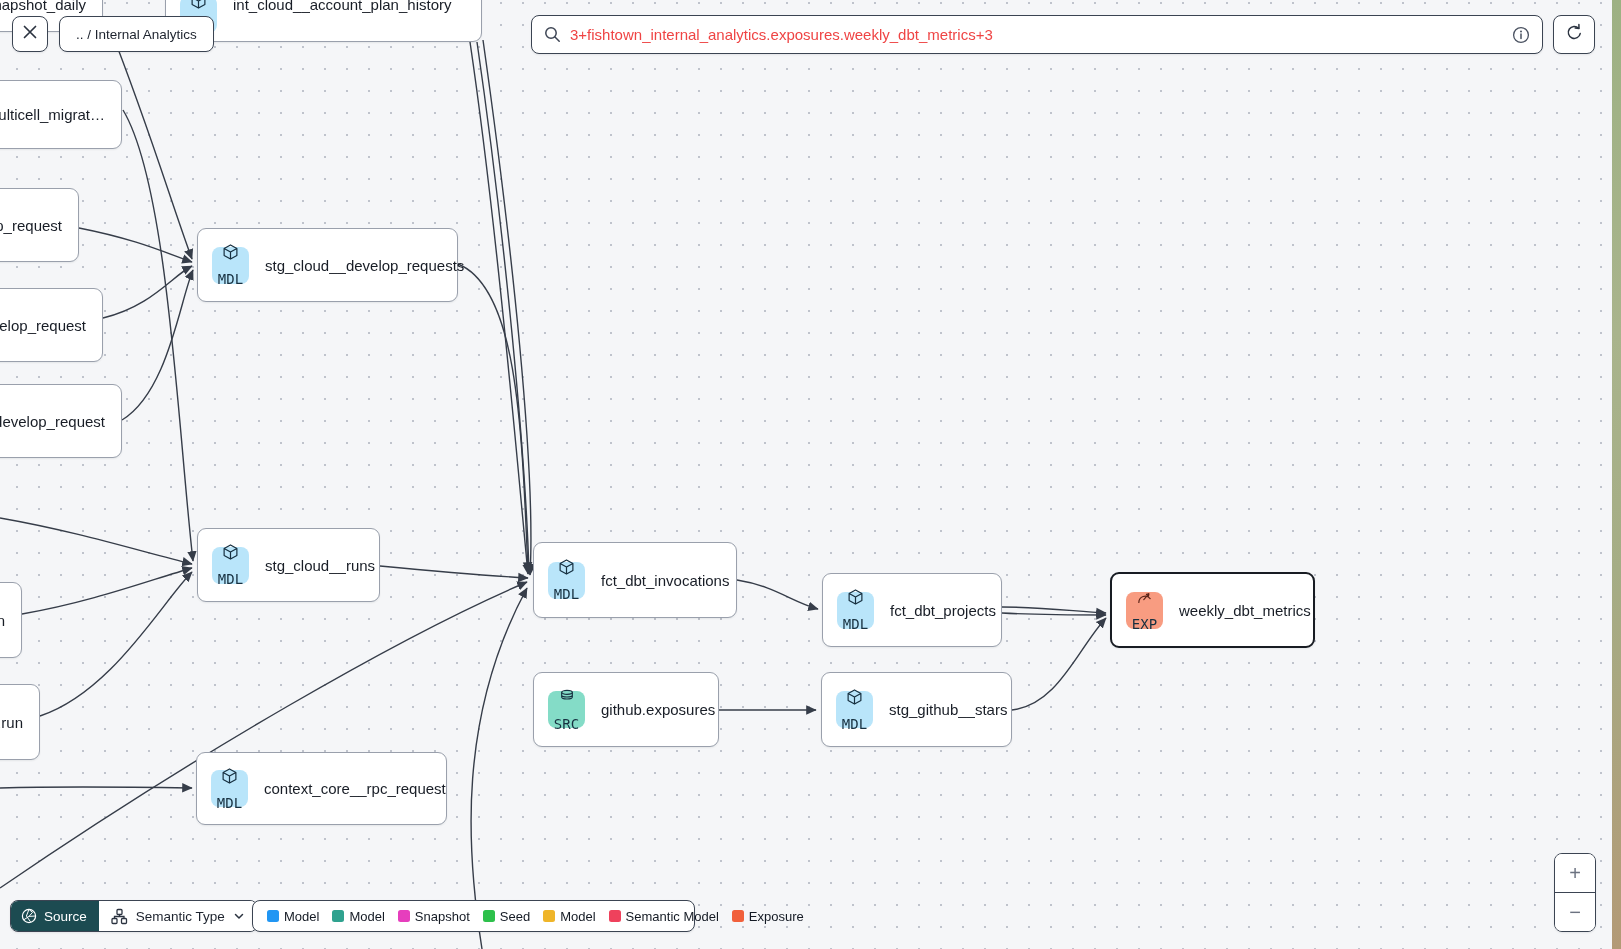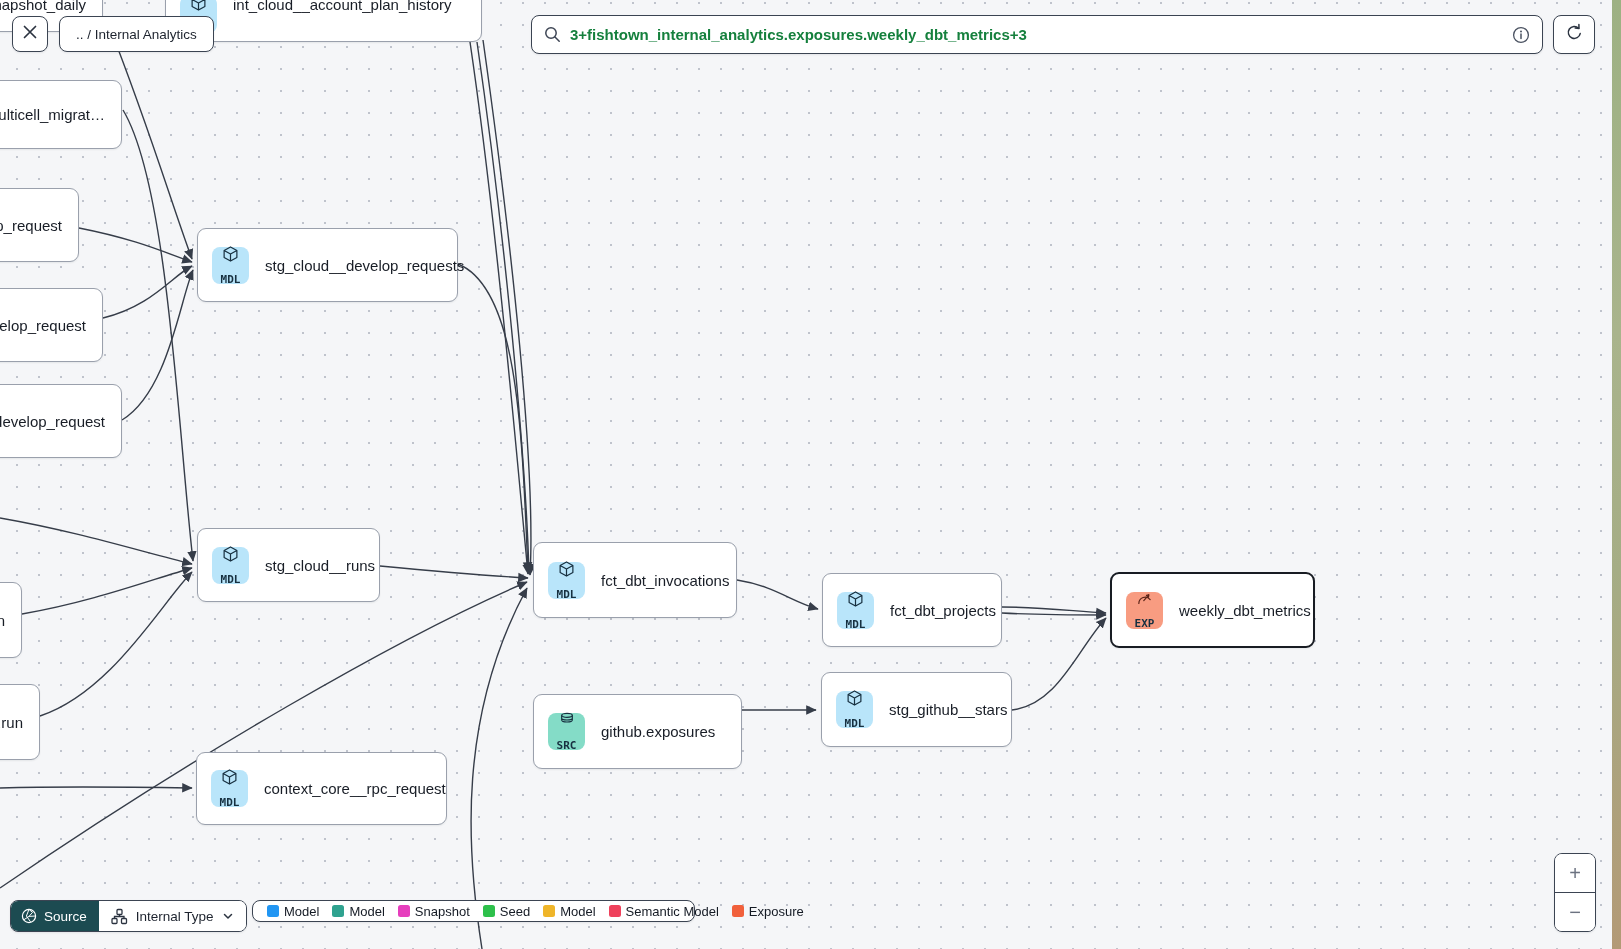--- a/index.html
+++ b/index.html
@@ -29,61 +29,61 @@
     padding:0 16px 0 14px; box-shadow:0 1px 2px rgba(20,24,32,.07);
     cursor:pointer;
   }
   .node.selected { border:2px solid #181c23;justify-content:space-between; }
   .node.align-right { justify-content:flex-end; }
   .node .label { font-size:15px; color:#181d26; white-space:nowrap; }
   .badge {
     width:37px; height:37px; border-radius:8px; flex:0 0 auto;
     display:flex; flex-direction:column; align-items:center; justify-content:center;
   }
-  .badge .btxt { font-size:11px; font-weight:bold; color:#173040; line-height:1; margin-top:12px;
+  .badge .btxt { font-size:14px; font-weight:normal; color:#173040; line-height:1; margin-top:12px;
                  font-family:"DejaVu Sans Mono", monospace; }
   .badge svg { display:block; }
 
   
   .ctl {
     position:absolute; background:#fff; border:1.5px solid #3b4452; border-radius:8px;
     display:flex; align-items:center; justify-content:center; cursor:pointer;
     box-shadow:0 1px 2px rgba(20,24,32,.08);
   }
   .close-btn { left:12px; top:16px; width:36px; height:36px; }
   .breadcrumb-btn { left:59px; top:16px; height:36px; padding:0 16px; font-size:13.5px; color:#1d232e;justify-content:flex-end; }
 
   .searchbar {
     position:absolute; left:531px; top:15px; width:1012px; height:39px;
     background:#fff; border:1.5px solid #3b4452; border-radius:8px;
     display:flex; align-items:center; padding:0 12px; gap:9px;
     box-shadow:0 1px 2px rgba(20,24,32,.08);
   }
   .searchbar input {
-    flex:1; border:none; outline:none; font-size:15px; color:#15803d;
-    font-family:"Liberation Sans", sans-serif; background:transparent;font-weight:bold;
+    flex:1; border:none; outline:none; font-size:15px; color:#ef4444;
+    font-family:"Liberation Sans", sans-serif; background:transparent;
   }
   .refresh-btn { left:1553px; top:15px; width:42px; height:39px; }
 
   
   .lenses-pill {
     position:absolute; left:10px; top:900px; height:32px;
     display:flex; align-items:stretch; border:1.5px solid #3b4452; border-radius:8px;
     overflow:hidden; background:#fff; box-shadow:0 1px 2px rgba(20,24,32,.08);
   }
   .lenses-seg {
     background:#1c4b51; color:#fff; display:flex; align-items:center; gap:7px;
     padding:0 12px 0 10px; font-size:13.5px; cursor:pointer;
   }
   .restype-seg {
     display:flex; align-items:center; gap:8px; padding:0 12px; font-size:13.5px;
     color:#1d232e; cursor:pointer; background:#fff;
   }
   .legend {
-    position:absolute; left:252px; top:900px; height:22px; width:443px;
+    position:absolute; left:252px; top:900px; height:32px; width:443px;
     background:#fff; border:1.5px solid #3b4452; border-radius:8px;
     display:flex; align-items:center; gap:13px; padding:0 14px;
     box-shadow:0 1px 2px rgba(20,24,32,.08);
   }
   .legend-item { display:flex; align-items:center; gap:5px; font-size:13px; color:#141a24; white-space:nowrap; }
   .legend-swatch { width:12px; height:12px; border-radius:2.5px; flex:0 0 auto; }
 
   
   .zoomctl {
     position:absolute; left:1554px; top:853px; width:42px; height:79px;
@@ -218,21 +218,21 @@
     <span class="badge" style="background: rgb(185, 229, 250);">
       <span class="bicon">
             <svg width="17" height="16" viewBox="0 0 24 22" fill="none" stroke="#173040" stroke-width="1.7" stroke-linejoin="round">
               <path d="M12 1 L21 6 V16 L12 21 L3 16 V6 Z M3 6 L12 11 L21 6 M12 11 V21"></path>
             </svg>
           </span>
       <span class="btxt">MDL</span>
     </span>
     <span class="label">fct_dbt_projects</span>
   </div>
-      <div class="node" style="left: 533px; top: 694px; width: 209px; height: 75px;">
+      <div class="node" style="left: 533px; top: 672px; width: 186px; height: 75px;">
     <span class="badge" style="background: rgb(132, 220, 199);">
       <span class="bicon">
             <svg width="16" height="16" viewBox="0 0 24 24" fill="none" stroke="#173040" stroke-width="1.7">
               <ellipse cx="12" cy="5" rx="8" ry="3"></ellipse>
               <path d="M4 5 V12 C4 13.7 7.6 15 12 15 C16.4 15 20 13.7 20 12 V5 M4 9 C4 10.7 7.6 12 12 12 C16.4 12 20 10.7 20 9"></path>
             </svg>
           </span>
       <span class="btxt">SRC</span>
     </span>
     <span class="label">github.exposures</span>
@@ -311,21 +311,21 @@
     </div>
     <div class="restype-seg">
       <span style="display:flex;">
         <svg width="17" height="17" viewBox="0 0 17 17" fill="none" stroke="#2b3340" stroke-width="1.3">
             <rect x="6" y="1.5" width="5" height="5" rx="1"></rect>
             <rect x="1" y="10.5" width="5" height="5" rx="1"></rect>
             <rect x="10.5" y="10.5" width="5" height="5" rx="1"></rect>
             <path d="M8.5 6.5 V8.5 M3.5 10.5 V8.5 H13 V10.5"></path>
           </svg>
       </span>
-      <span>Internal Type</span>
+      <span>Semantic Type</span>
       <span style="display:flex;">
         <svg width="12" height="12" viewBox="0 0 12 12">
             <path d="M2.5 4.5 L6 8 L9.5 4.5" fill="none" stroke="#2b3340" stroke-width="1.5" stroke-linecap="round" stroke-linejoin="round"></path>
           </svg>
       </span>
     </div>
   </div>
 
   <div class="legend" id="legend-row">
       <span class="legend-item">

